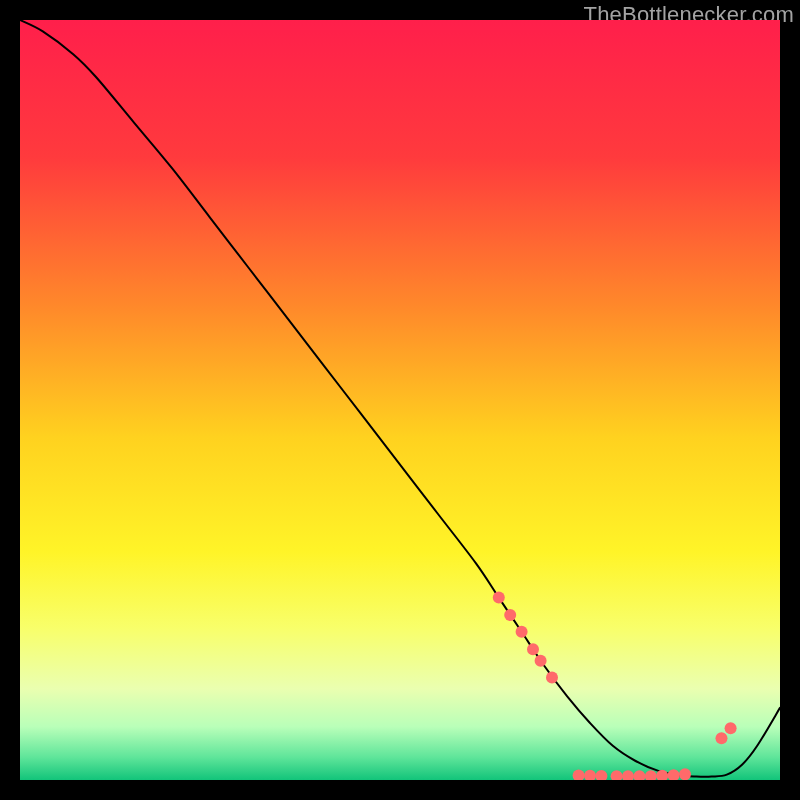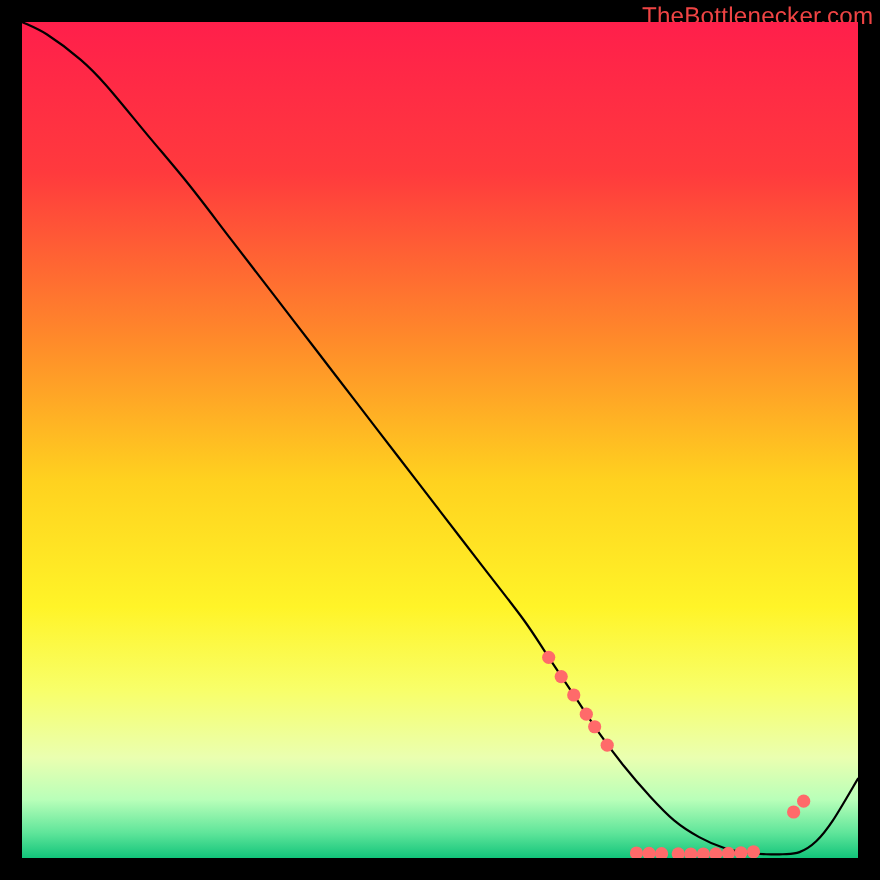--- a/index.html
+++ b/index.html
@@ -21,21 +21,21 @@
     position: absolute;
     left: 20px;
     top: 20px;
     width: 760px;
     height: 760px;
   }
   .watermark {
     position: absolute;
     top: 2px;
     right: 6px;
-    color: #ef4444;
+    color: #a3a3a3;
     font-size: 22px;
     font-weight: 500;
     letter-spacing: 0.2px;
     user-select: none;
   }
   svg { display: block; }
 </style>
 </head>
 <body>
 

